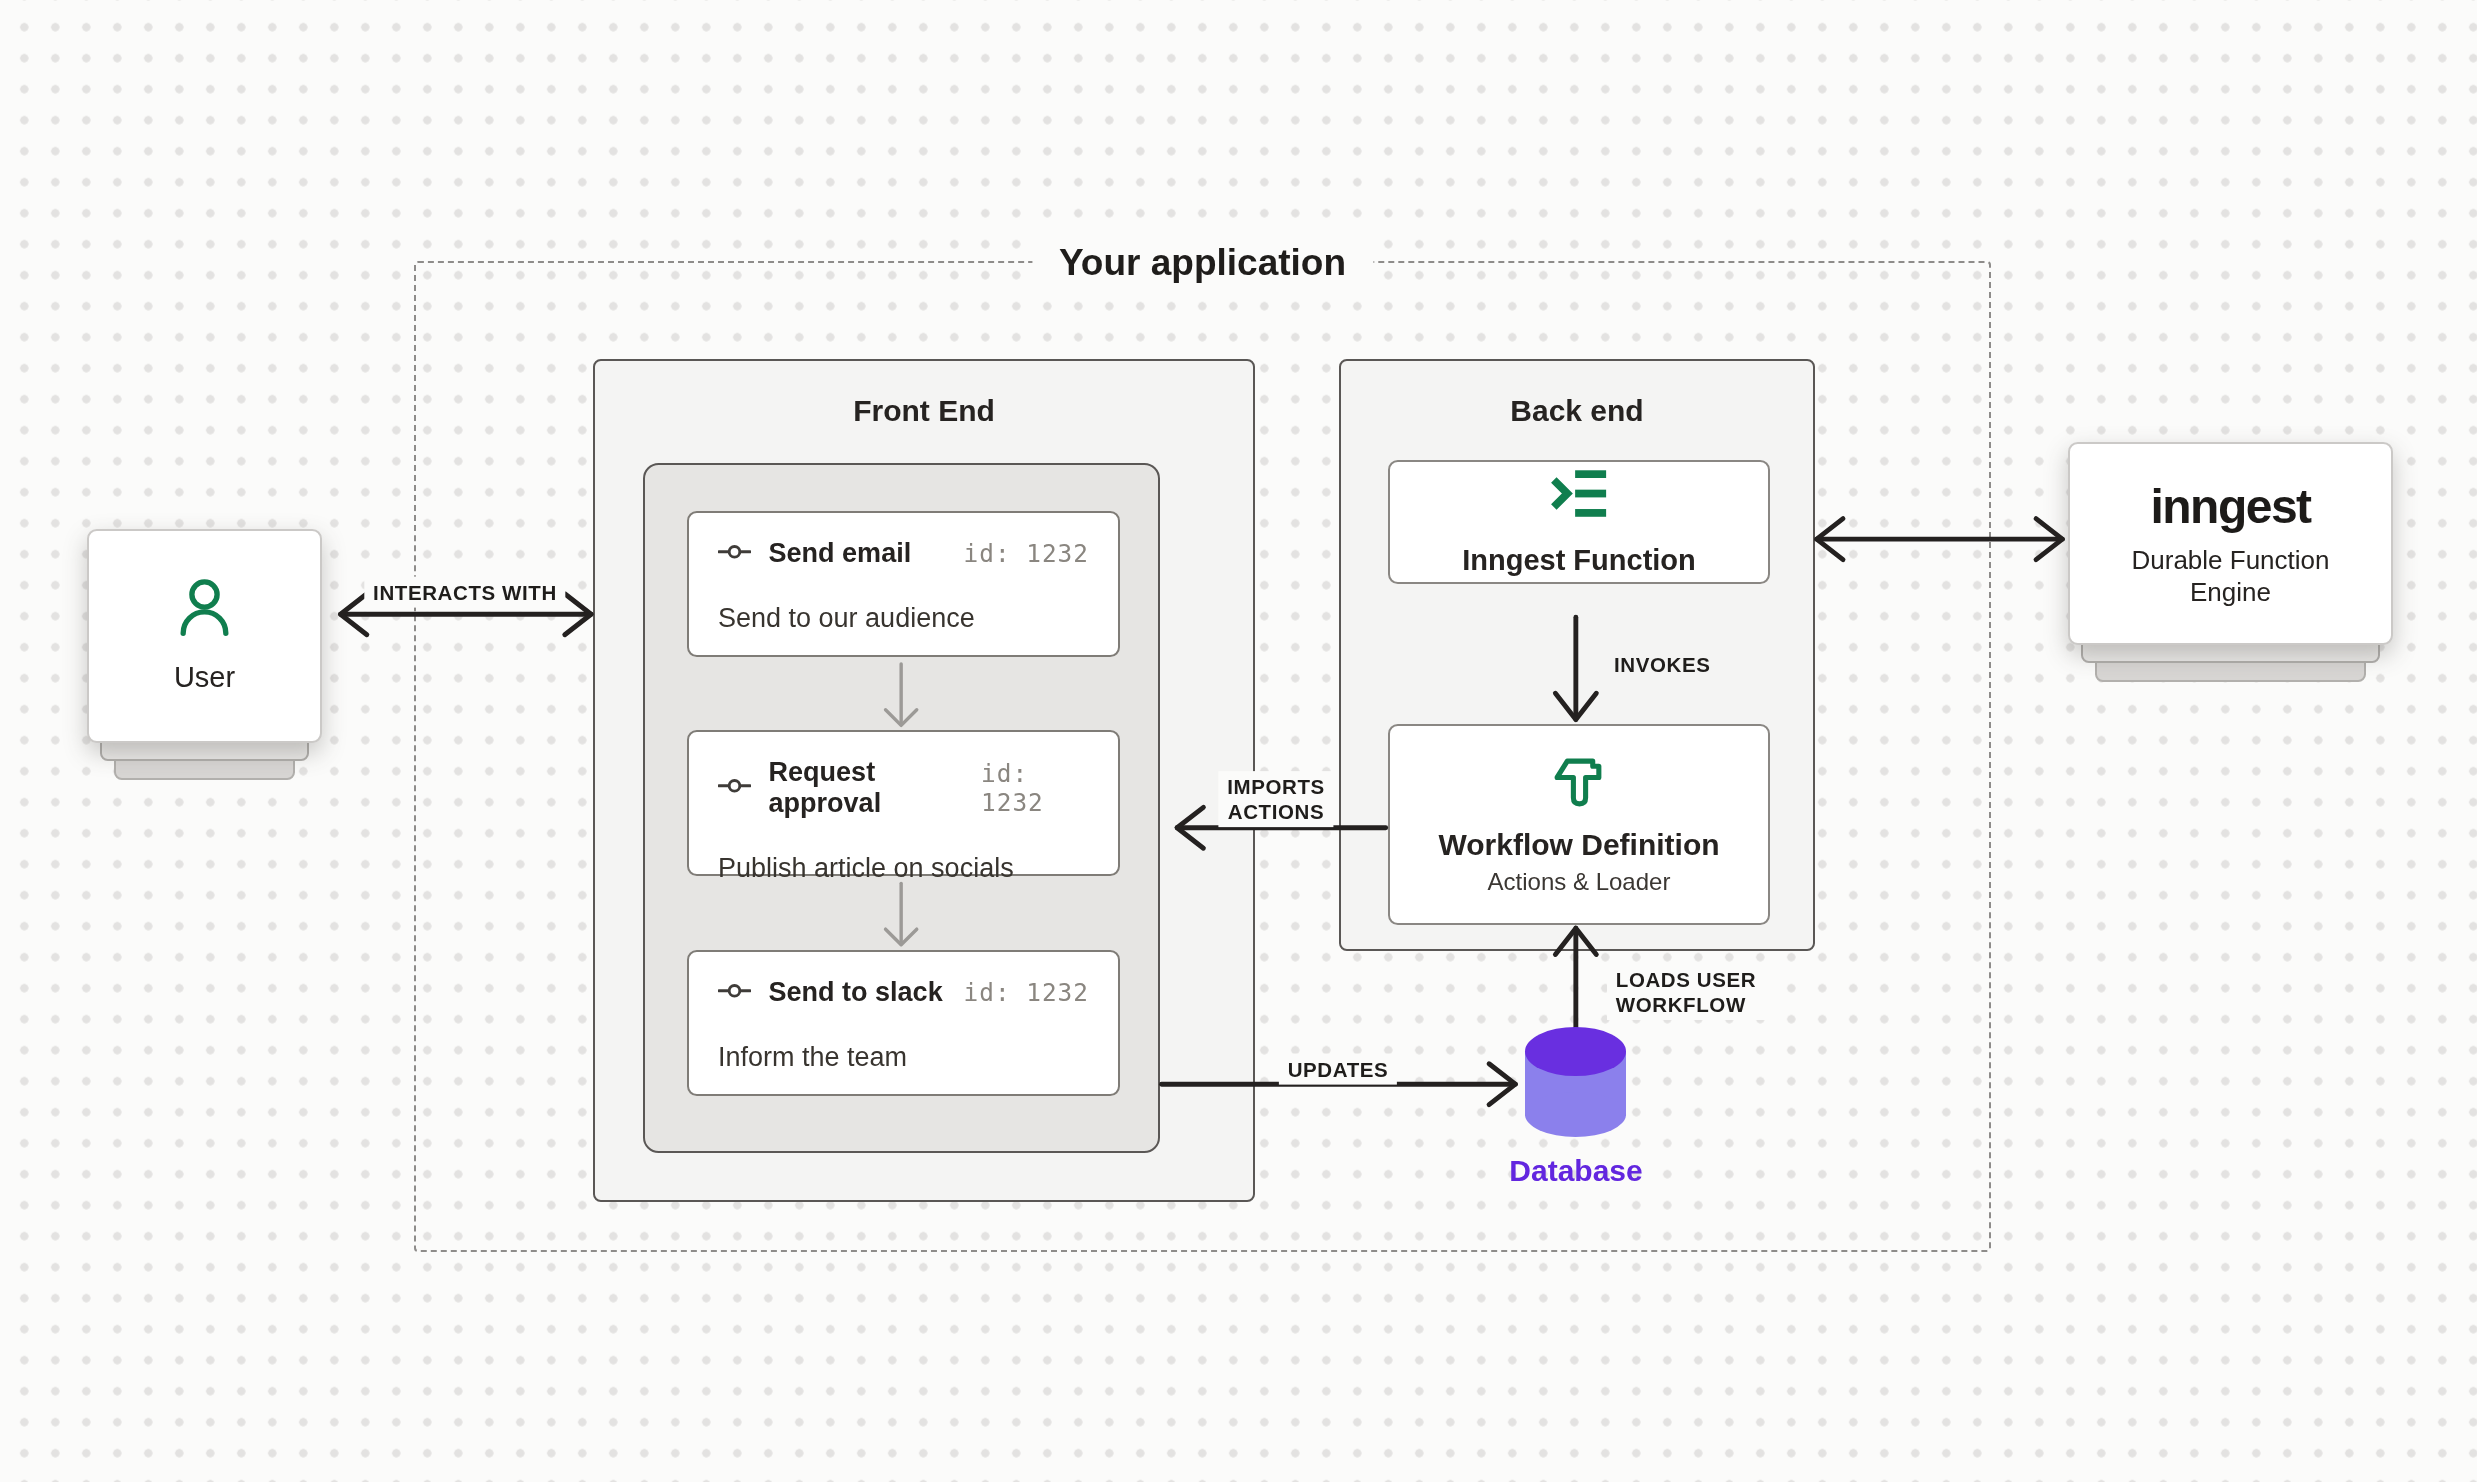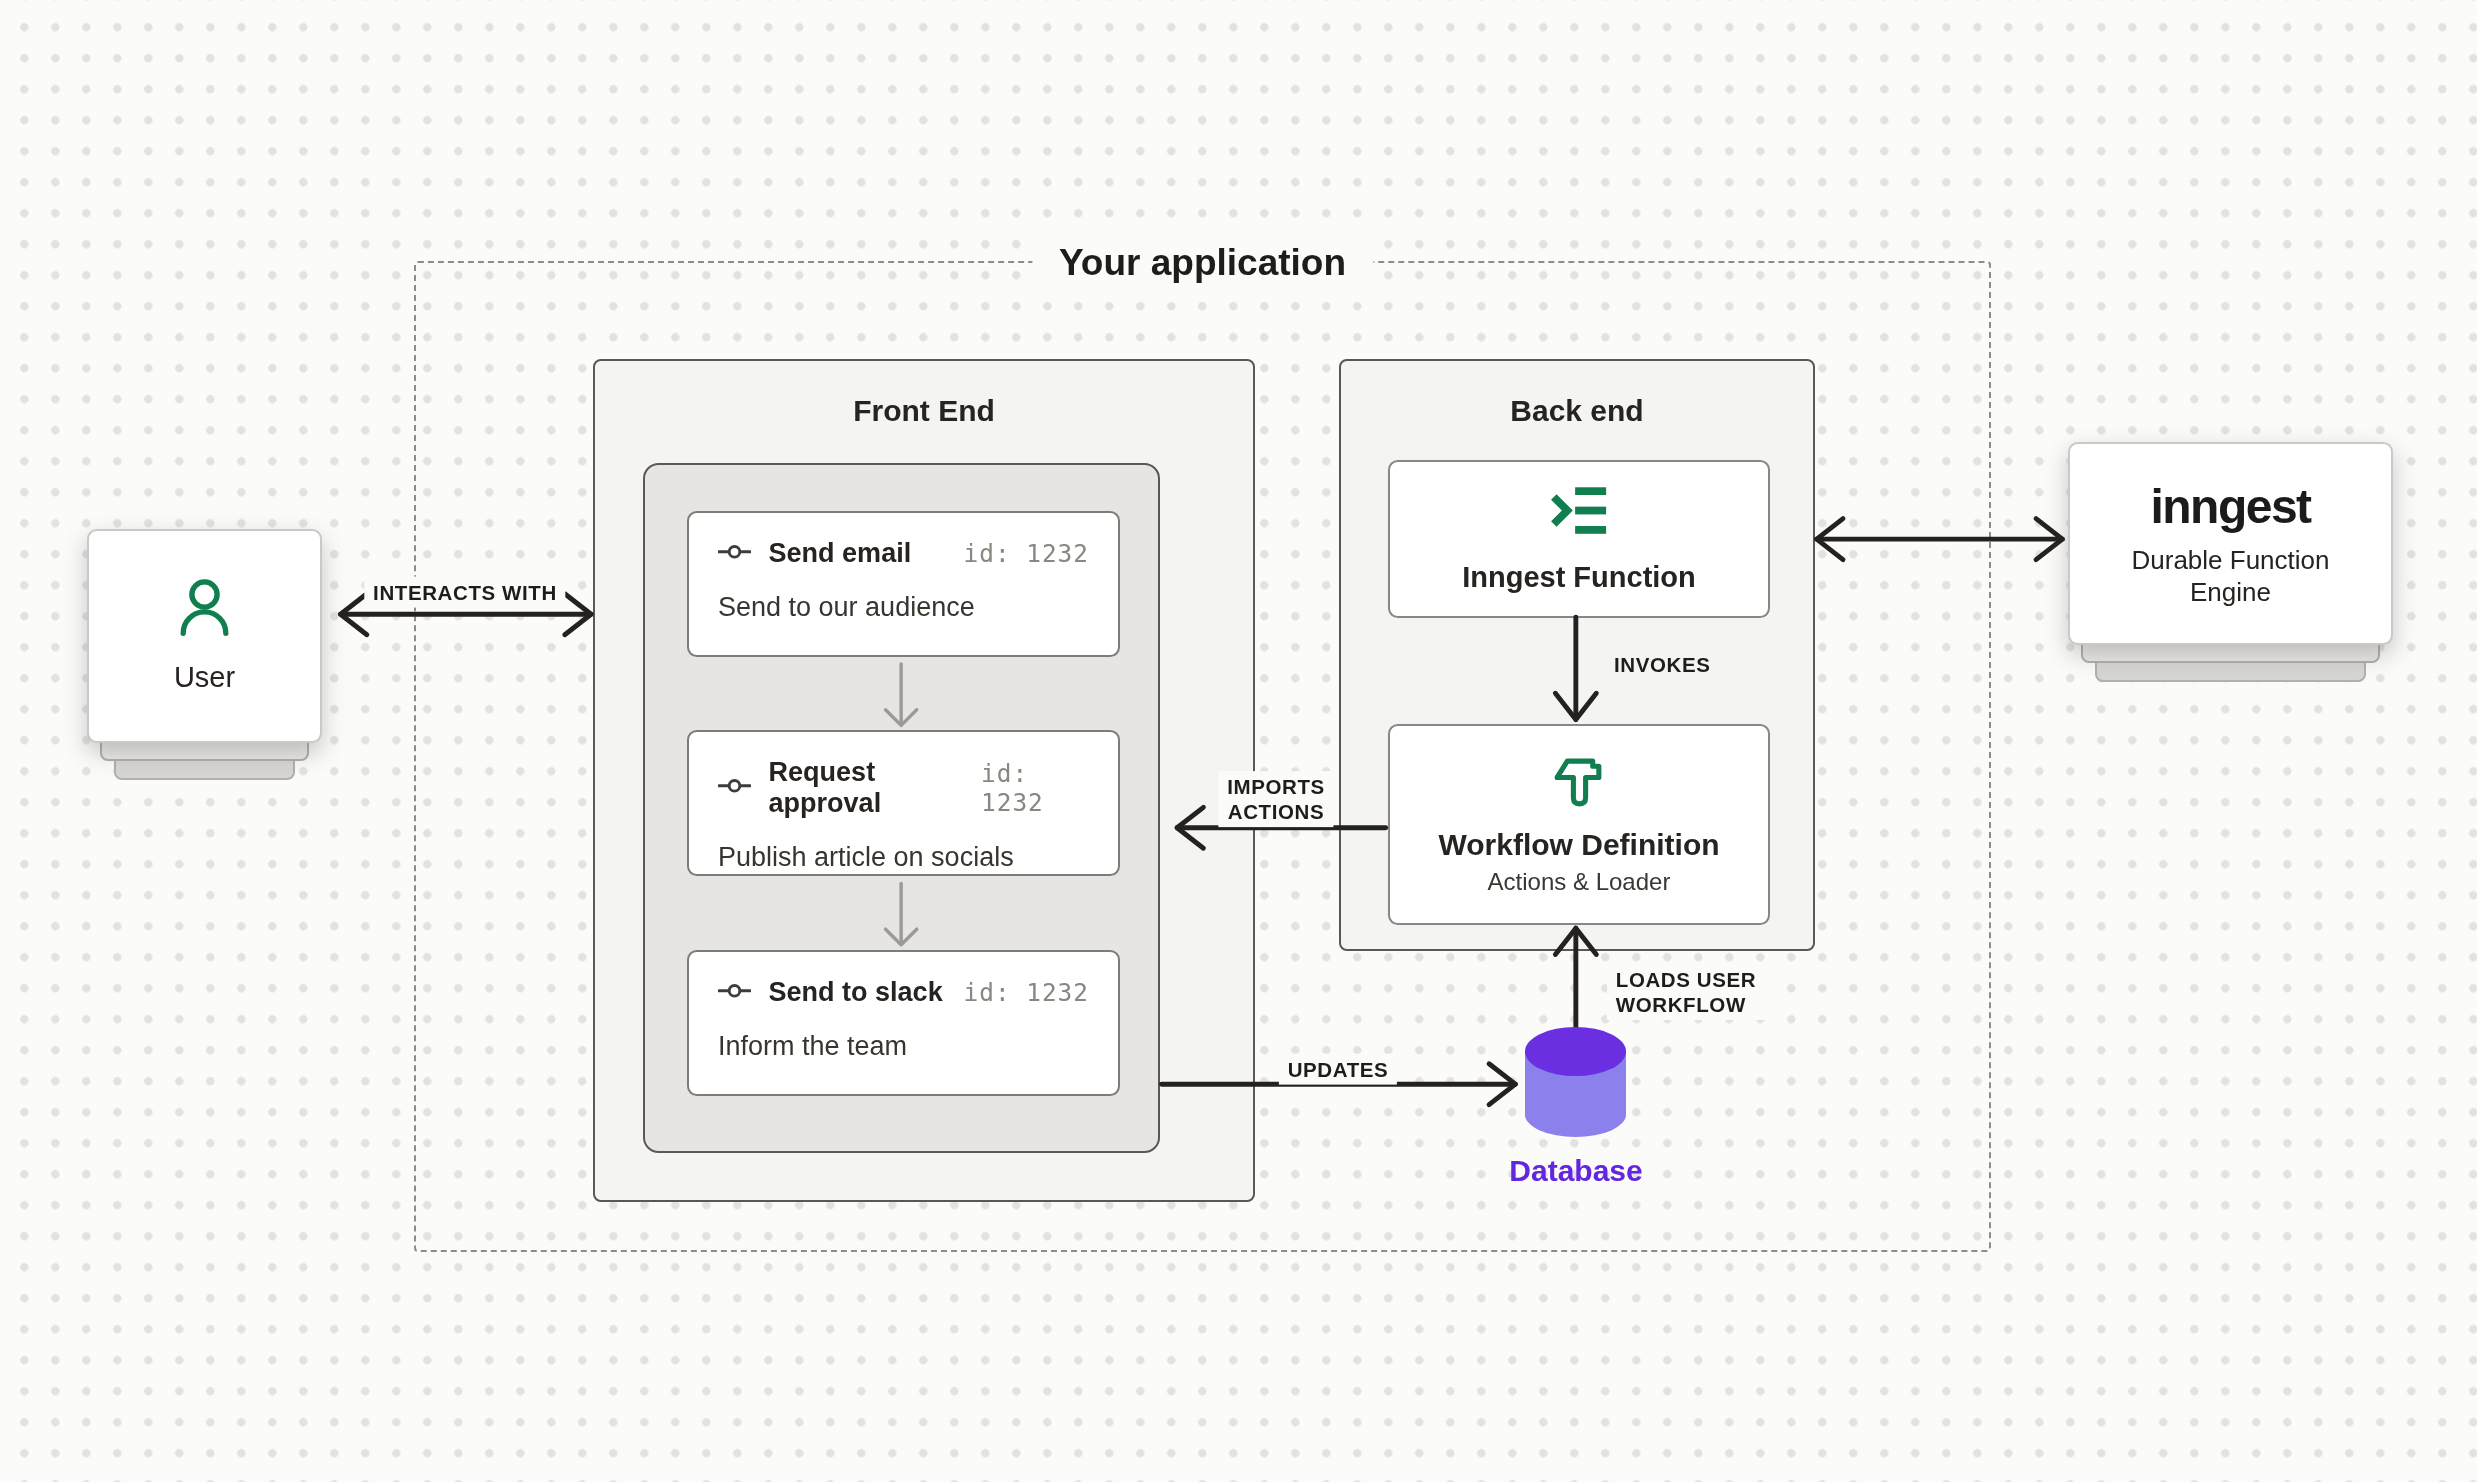--- a/index.html
+++ b/index.html
@@ -24,21 +24,21 @@
   #back-end{left:1339px;top:359px;width:476px;height:592px;}
   .inner-box{position:absolute;left:48px;top:102px;width:517px;height:690px;
     background:#e6e5e3;border:2.9px solid #5a5755;border-radius:15.6px;box-sizing:border-box;}
   
   .step-card{position:absolute;left:42px;width:433px;height:146px;background:#ffffff;
     border:2px solid #7f7c77;border-radius:9.8px;box-sizing:border-box;padding:25px 29px;}
   .step-head{display:flex;align-items:center;gap:17.6px;}
   .step-title{font-size:27px;font-weight:700;color:#262321;}
   .step-id{margin-left:auto;font-family:"DejaVu Sans Mono","Liberation Mono",monospace;
     font-size:24.4px;color:#8a8680;letter-spacing:1px;}
-  .step-desc{margin-top:23px;font-size:27px;color:#38342f;}
+  .step-desc{margin-top:34px;font-size:27px;color:#38342f;}
   
   .svc-card{position:absolute;left:47px;width:382px;background:#ffffff;
     border:2px solid #8a8783;border-radius:9.8px;box-sizing:border-box;
     display:flex;flex-direction:column;align-items:center;justify-content:center;}
   .svc-label{font-size:29px;font-weight:700;color:#262321;}
   .svc-sub{font-size:24px;font-weight:500;color:#3b3733;margin-top:5.9px;}
   
   .stack-node{position:absolute;z-index:12;}
   .stack-card{position:relative;z-index:3;width:100%;height:100%;background:#ffffff;
     border:2px solid #cbc9c7;border-radius:9.8px;box-sizing:border-box;
@@ -137,21 +137,21 @@
         </div>
         <div class="step-desc">Inform the team</div>
       </div>
 
     </div>
   </div>
 
   <div class="big-box" id="back-end">
     <div class="big-box-title">Back end</div>
 
-    <div class="svc-card" style="top:99px;height:158px;">
+    <div class="svc-card" style="top:99px;height:124px;">
       <span>
         <svg width="62" height="55" viewBox="0 0 64 56">
           <polyline points="6,13 20,27 6,41" fill="none" stroke="#107e4e" stroke-width="8" stroke-linejoin="miter"></polyline>
           <line x1="28" y1="7" x2="60" y2="7" stroke="#107e4e" stroke-width="8"></line>
           <line x1="28" y1="27" x2="60" y2="27" stroke="#107e4e" stroke-width="8"></line>
           <line x1="28" y1="47" x2="60" y2="47" stroke="#107e4e" stroke-width="8"></line>
         </svg>
       </span>
       <div class="svc-label" style="margin-top:17.6px;">Inngest Function</div>
     </div>

